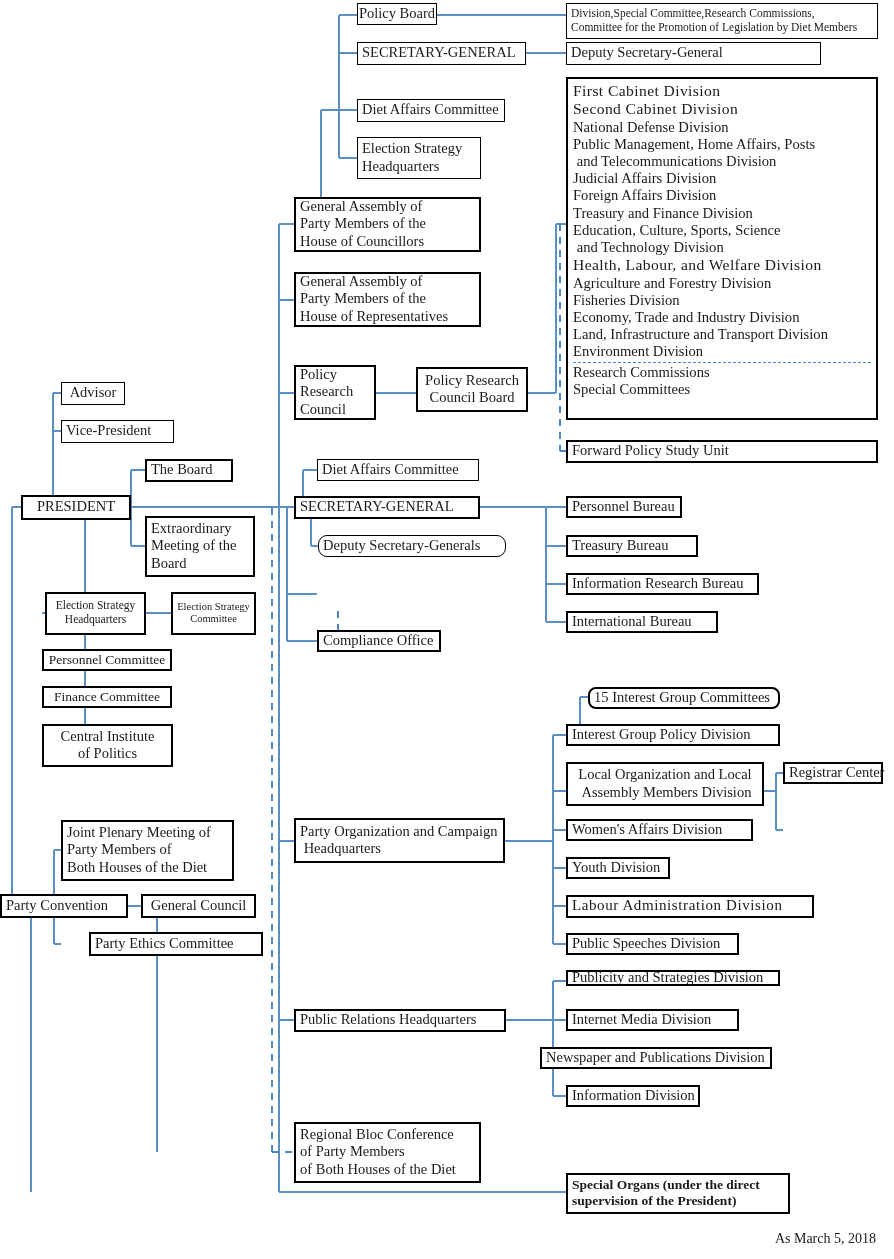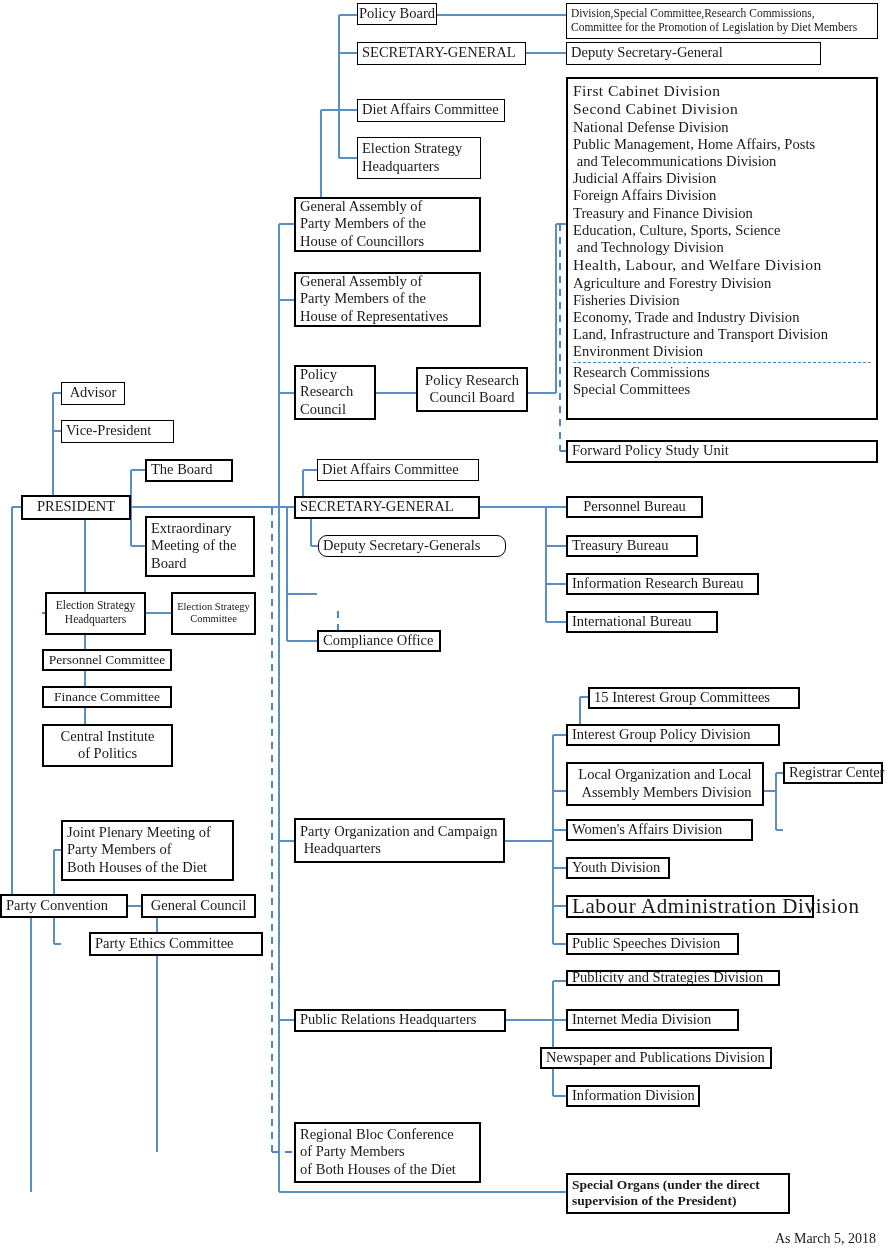--- a/index.html
+++ b/index.html
@@ -33,21 +33,21 @@
     font-size:14.5px;
     white-space:pre;
   }
   .box.thick{border-width:2.4px;}
   .box.center{align-items:center;text-align:center;}
   .box.left{align-items:flex-start;text-align:left;}
   .box .ln{display:block;}
   .sz-sm{font-size:11.5px;}
   .sz-xs{font-size:10.5px;}
   .sz-md{font-size:13.5px;}
-  .sz-lg{font-size:21px;}
+  .sz-lg{font-size:15px;}
   .bold{font-weight:bold;}
   .wide{letter-spacing:0.6px;}
   .divbox{
     position:absolute;
     box-sizing:border-box;
     border:2.2px solid #000;
     background:#fff;
     padding:3px 5px;
     font-size:14.6px;
     line-height:1.178;
@@ -318,37 +318,37 @@
 
   <div class="box left" style="left:318px;top:535px;width:188px;height:22px;border-radius:9px;">
     <span class="ln">Deputy Secretary-Generals</span>
   </div>
 
 
   <div class="box left thick" style="left:317px;top:630px;width:124px;height:22px;">
     <span class="ln">Compliance Office</span>
   </div>
 
-  <div class="box left thick" style="left:566px;top:496px;width:137px;height:22px;align-items:center;">
+  <div class="box left thick" style="left:566px;top:496px;width:116px;height:22px;">
     <span class="ln">Personnel Bureau</span>
   </div>
 
   <div class="box left thick" style="left:566px;top:535px;width:132px;height:22px;">
     <span class="ln">Treasury Bureau</span>
   </div>
 
   <div class="box left thick" style="left:566px;top:573px;width:193px;height:22px;">
     <span class="ln">Information Research Bureau</span>
   </div>
 
   <div class="box left thick" style="left:566px;top:611px;width:152px;height:22px;">
     <span class="ln">International Bureau</span>
   </div>
 
-  <div class="box left thick" style="left:588px;top:687px;width:212px;height:22px;">
+  <div class="box left thick" style="left:588px;top:687px;width:192px;height:22px;border-radius:8px;">
     <span class="ln">15 Interest Group Committees</span>
   </div>
 
   <div class="box left thick" style="left:566px;top:724px;width:214px;height:22px;">
     <span class="ln">Interest Group Policy Division</span>
   </div>
 
   <div class="box center thick" style="left:566px;top:762px;width:198px;height:44px;">
     <span class="ln">Local Organization and Local</span>
     <span class="ln"> Assembly Members Division</span>

